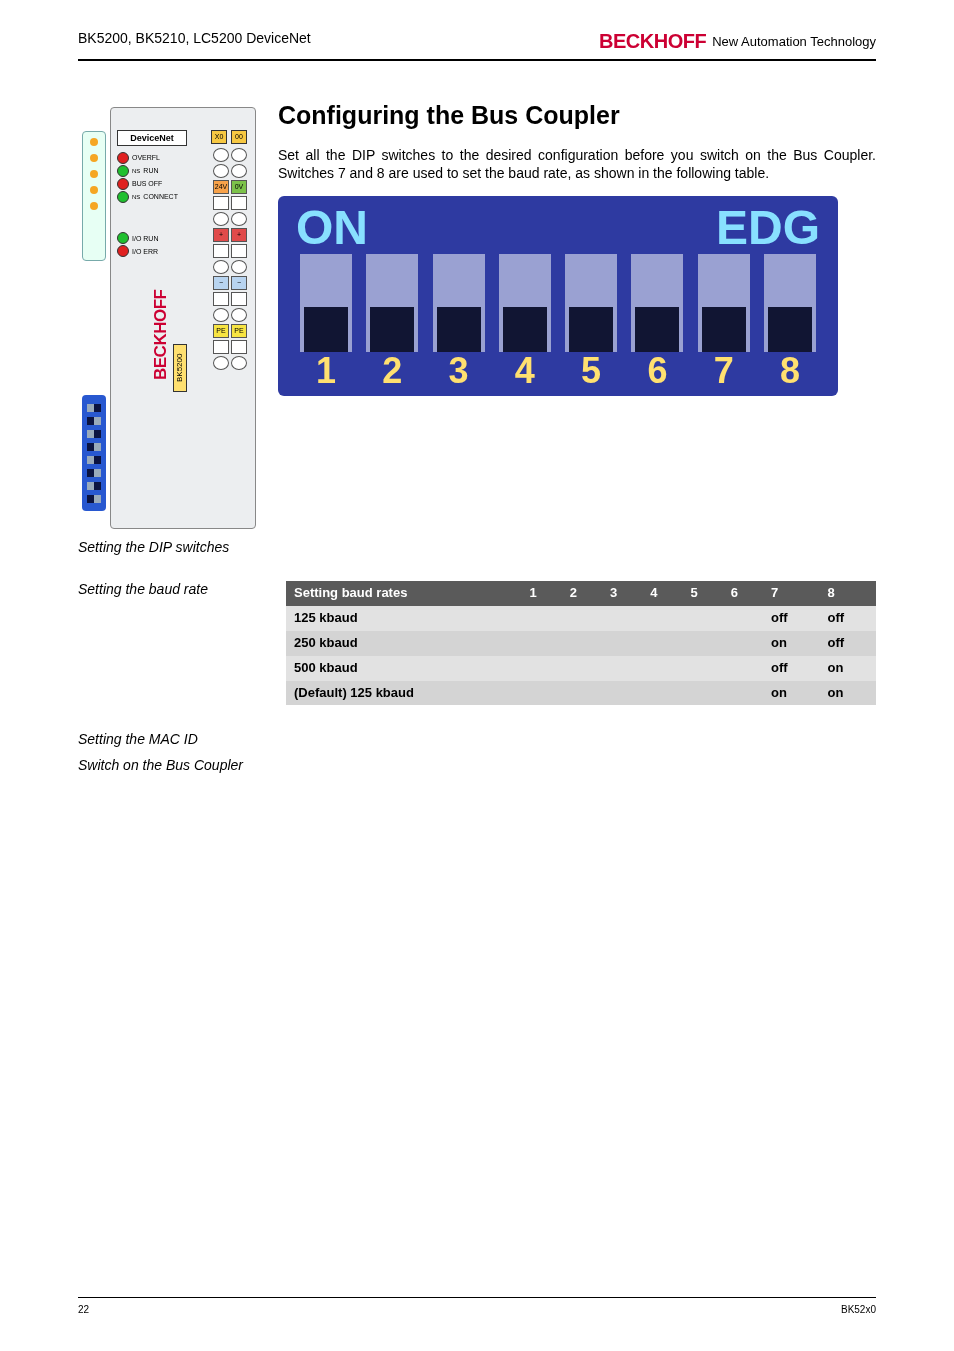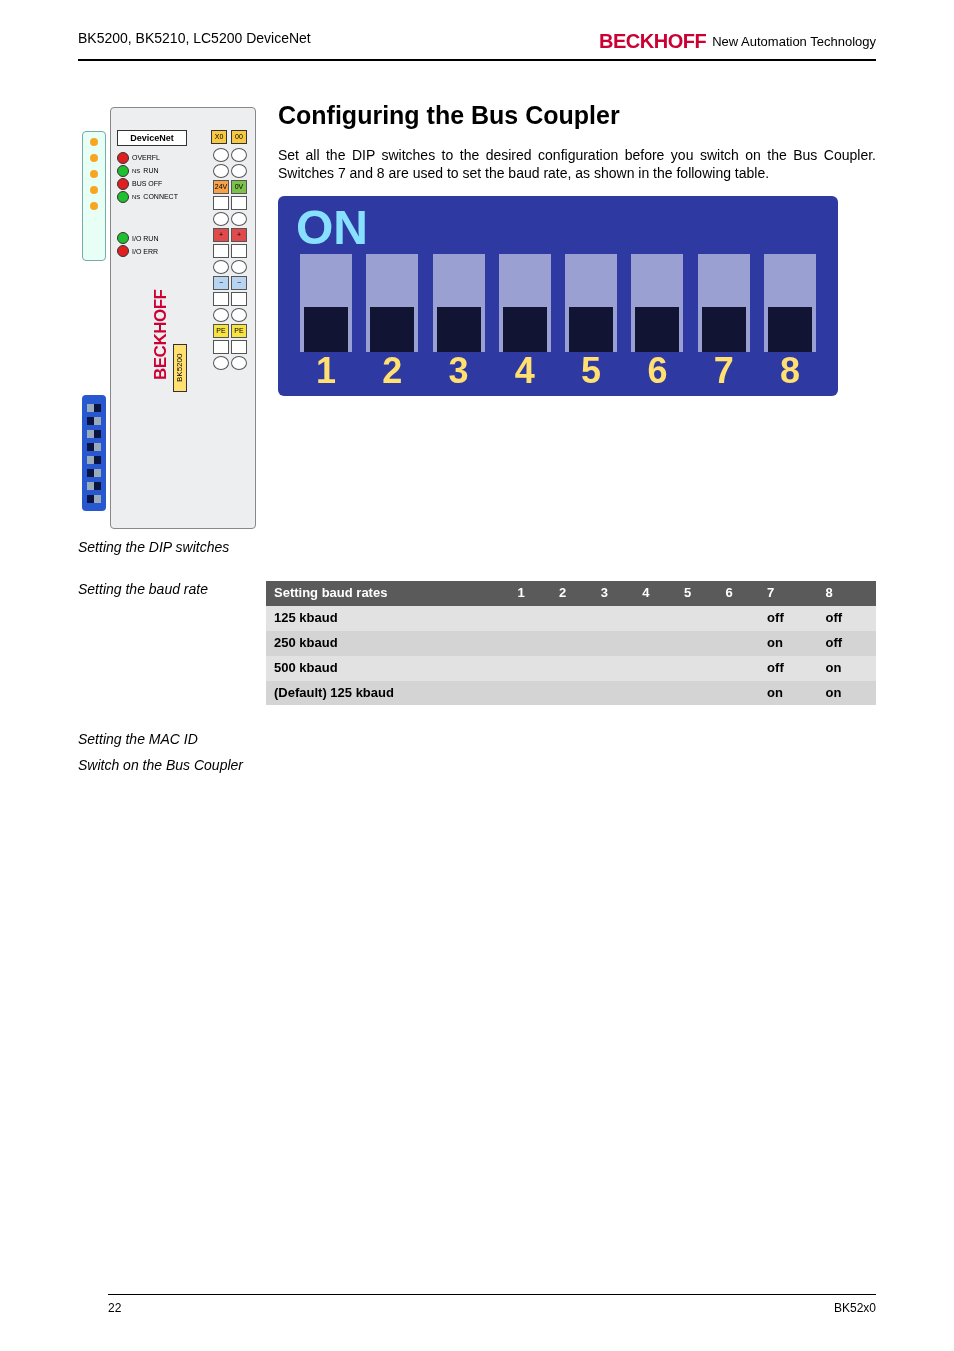--- a/index.html
+++ b/index.html
@@ -105,40 +105,40 @@
     color:#cc0033; font-weight:bold; font-size:17px;
     writing-mode:vertical-rl; transform:rotate(180deg); text-align:center; letter-spacing:-0.5px;
   }
   .bk-tag {
     position:absolute; left:62px; top:236px; width:14px; height:48px;
     background:#ffe070; border:1px solid #333; font-size:8px;
     writing-mode:vertical-rl; transform:rotate(180deg); text-align:center; line-height:12px;
   }
 
   
-  .annot-row { display:flex; gap:8px; margin-top:26px; align-items:flex-start; }
+  .annot-row { display:flex; gap:28px; margin-top:26px; align-items:flex-start; }
   .annot-label { width:180px; font-style:italic; font-size:14px; flex-shrink:0; }
   .annot-body { flex:1; font-size:14px; text-align:justify; line-height:1.3; }
 
   table.baud {
     border-collapse: collapse; width: 100%; font-size: 13px;
   }
   table.baud th, table.baud td {
     padding: 4px 8px; text-align: left;
   }
   table.baud thead th { background:#5a5a5a; color:#fff; font-weight:bold; }
   table.baud tbody tr { background:#e2e2e2; }
   table.baud tbody tr:nth-child(even) { background:#d4d4d4; }
   table.baud td.rate { font-weight:bold; }
   table.baud td.val { font-weight:bold; }
 
   .footer {
     position:absolute; bottom:36px; left:78px; right:78px;
-    display:flex; justify-content:space-between; font-size:12px;
-    border-top:1px solid #000; padding-top:6px;margin-left:30px;
+    display:flex; justify-content:space-between; font-size:10px;
+    border-top:1px solid #000; padding-top:6px;
   }
 </style>
 </head>
 <body>
 
 <div class="page">
 
   <div class="topbar">
     <div class="doc-title">BK5200, BK5210, LC5200 DeviceNet</div>
     <div class="brand">
@@ -289,20 +289,21 @@
       </div>
       <div class="left-caption">Setting the DIP switches</div>
     </div>
 
     <div class="right-col">
       <h1>Configuring the Bus Coupler</h1>
       <p class="body">Set all the DIP switches to the desired configuration before you switch on the Bus Coupler. Switches 7 and 8 are used to set the baud rate, as shown in the following table.</p>
 
       <div class="dip-big">
         <div class="dip-label-on">ON</div>
+        <div class="dip-label-edg">EDG</div>
         <div class="dip-slots">
           <div class="dip-slot">
               <div class="dip-handle"></div>
             </div>
           <div class="dip-slot">
               <div class="dip-handle"></div>
             </div>
           <div class="dip-slot">
               <div class="dip-handle"></div>
             </div>

